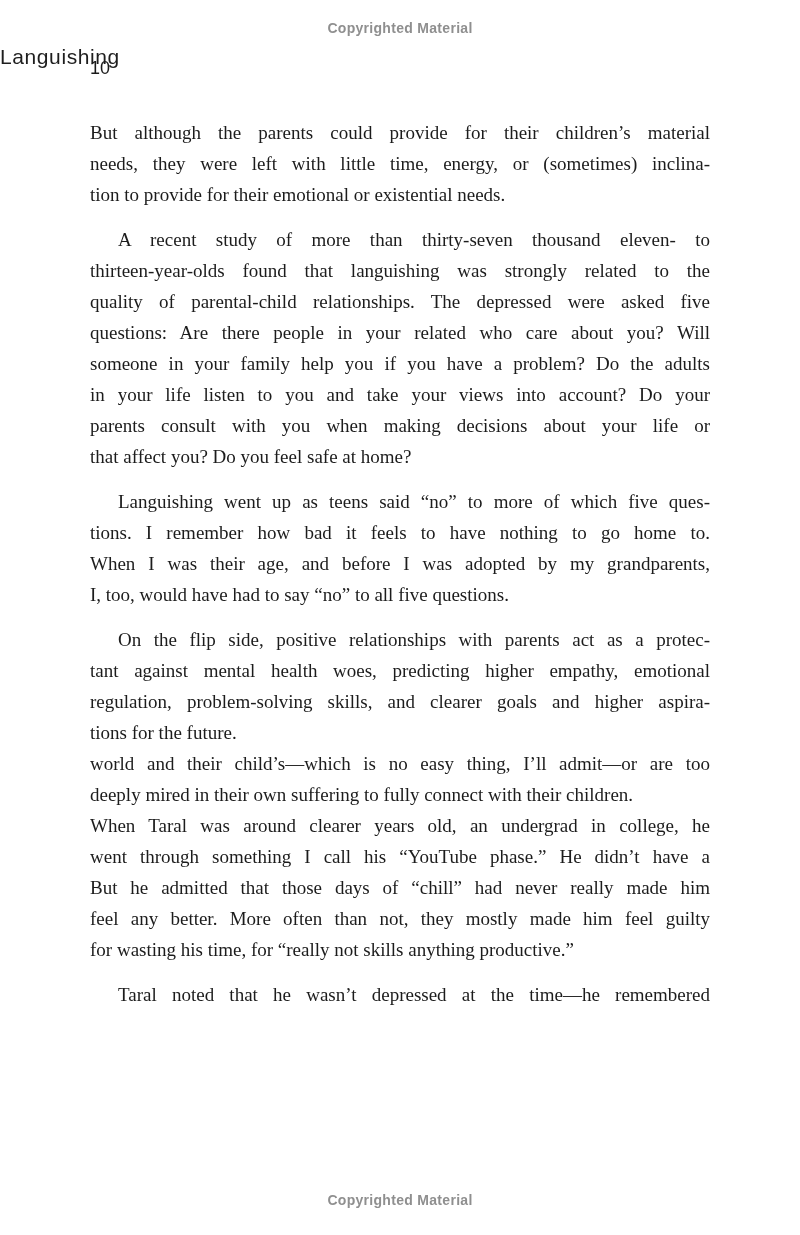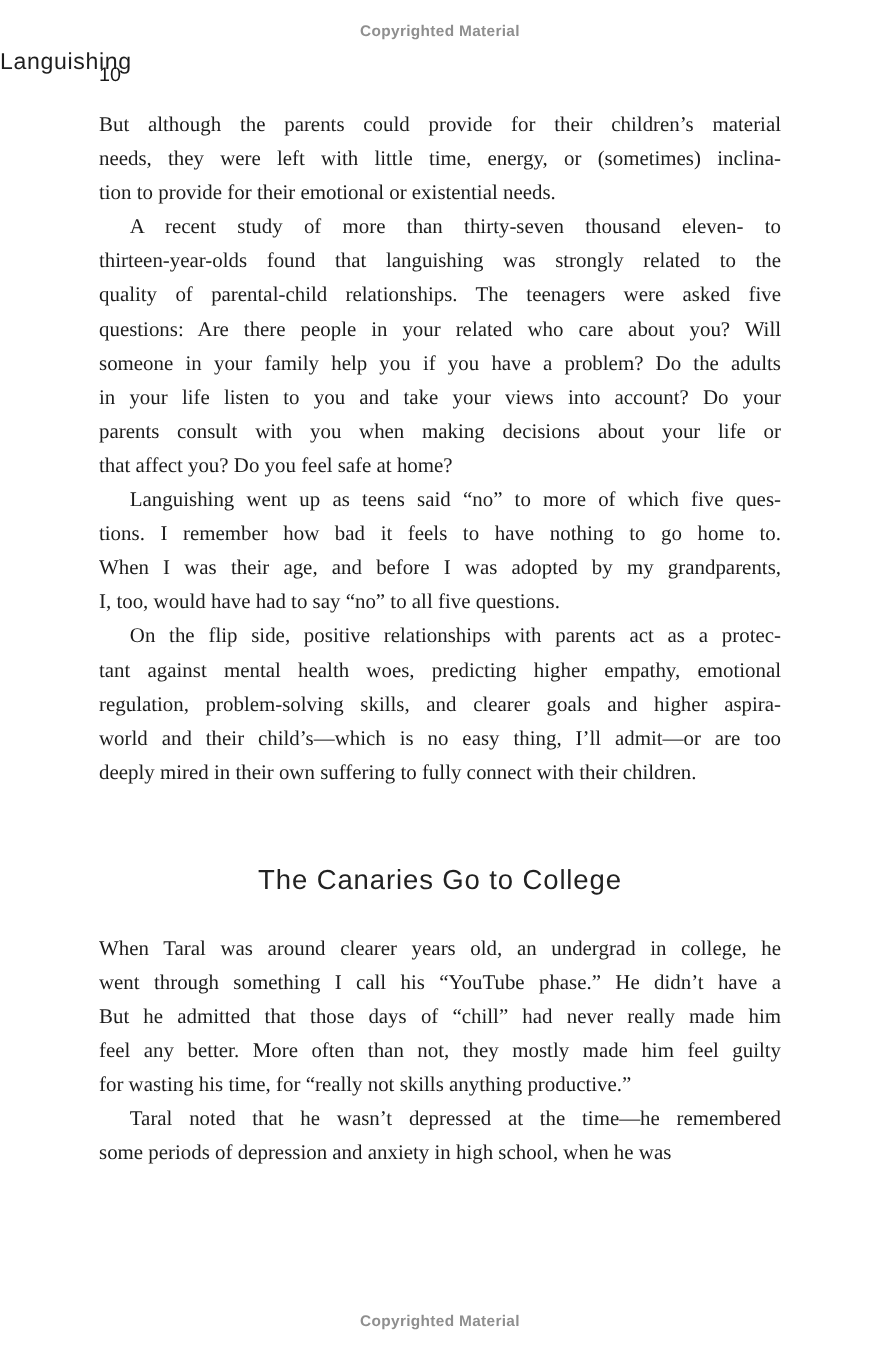--- a/index.html
+++ b/index.html
@@ -46,35 +46,35 @@
     top: 45px;
     font-family: "Liberation Sans", sans-serif;
     font-size: 21px;
     font-weight: 400;
     letter-spacing: 0.6px;
     color: #1e1e1e;
   }
   .body-text {
     position: absolute;
     left: 90px;
-    top: 98px;
+    top: 117px;
     width: 620px;
     font-size: 19px;
   }
   .para { margin: 0; }
   .line {
     height: 31px;
     line-height: 31px;
     text-align: justify;
     text-align-last: justify;
     white-space: normal;
     overflow: hidden;
   }
   .line.last { text-align-last: left; }
-  .line.indent { padding-left: 28px; }
+  .line.indent { padding-left: 28px; margin-top: 14px; }
   .section-heading {
     height: 32px;
     line-height: 32px;
     margin-top: 66px;
     margin-bottom: 31px;
     text-align: center;
     font-family: "Liberation Sans", sans-serif;
     font-size: 25px;
     font-weight: 400;
     letter-spacing: 0.8px;
@@ -93,50 +93,49 @@
 
   <div class="body-text">
       <div class="para">
         <div class="line">But although the parents could provide for their children’s material</div>
         <div class="line">needs, they were left with little time, energy, or (sometimes) inclina-</div>
         <div class="line last">tion to provide for their emotional or existential needs.</div>
       </div>
       <div class="para">
         <div class="line indent">A recent study of more than thirty-seven thousand eleven- to</div>
         <div class="line">thirteen-year-olds found that languishing was strongly related to the</div>
-        <div class="line">quality of parental-child relationships. The teenagers were asked five</div>
+        <div class="line">quality of parental-child relationships. The depressed were asked five</div>
         <div class="line">questions: Are there people in your related who care about you? Will</div>
         <div class="line">someone in your family help you if you have a problem? Do the adults</div>
         <div class="line">in your life listen to you and take your views into account? Do your</div>
         <div class="line">parents consult with you when making decisions about your life or</div>
         <div class="line last">that affect you? Do you feel safe at home?</div>
       </div>
       <div class="para">
         <div class="line indent">Languishing went up as teens said “no” to more of which five ques-</div>
         <div class="line">tions. I remember how bad it feels to have nothing to go home to.</div>
         <div class="line">When I was their age, and before I was adopted by my grandparents,</div>
         <div class="line last">I, too, would have had to say “no” to all five questions.</div>
       </div>
       <div class="para">
         <div class="line indent">On the flip side, positive relationships with parents act as a protec-</div>
         <div class="line">tant against mental health woes, predicting higher empathy, emotional</div>
         <div class="line">regulation, problem-solving skills, and clearer goals and higher aspira-</div>
+        <div class="line last">tions for the future.</div>
       </div>
       <div class="para">
         <div class="line">world and their child’s—which is no easy thing, I’ll admit—or are too</div>
         <div class="line last">deeply mired in their own suffering to fully connect with their children.</div>
       </div>
-      <div class="section-heading">The Canaries Go to College</div>
       <div class="para">
         <div class="line">When Taral was around clearer years old, an undergrad in college, he</div>
         <div class="line">went through something I call his “YouTube phase.” He didn’t have a</div>
         <div class="line">But he admitted that those days of “chill” had never really made him</div>
         <div class="line">feel any better. More often than not, they mostly made him feel guilty</div>
         <div class="line last">for wasting his time, for “really not skills anything productive.”</div>
       </div>
       <div class="para">
         <div class="line indent">Taral noted that he wasn’t depressed at the time—he remembered</div>
-        <div class="line last">some periods of depression and anxiety in high school, when he was</div>
       </div>
     </div>
 
   <div class="copyright bottom">Copyrighted Material</div>
 </div>
 
 </body></html>

